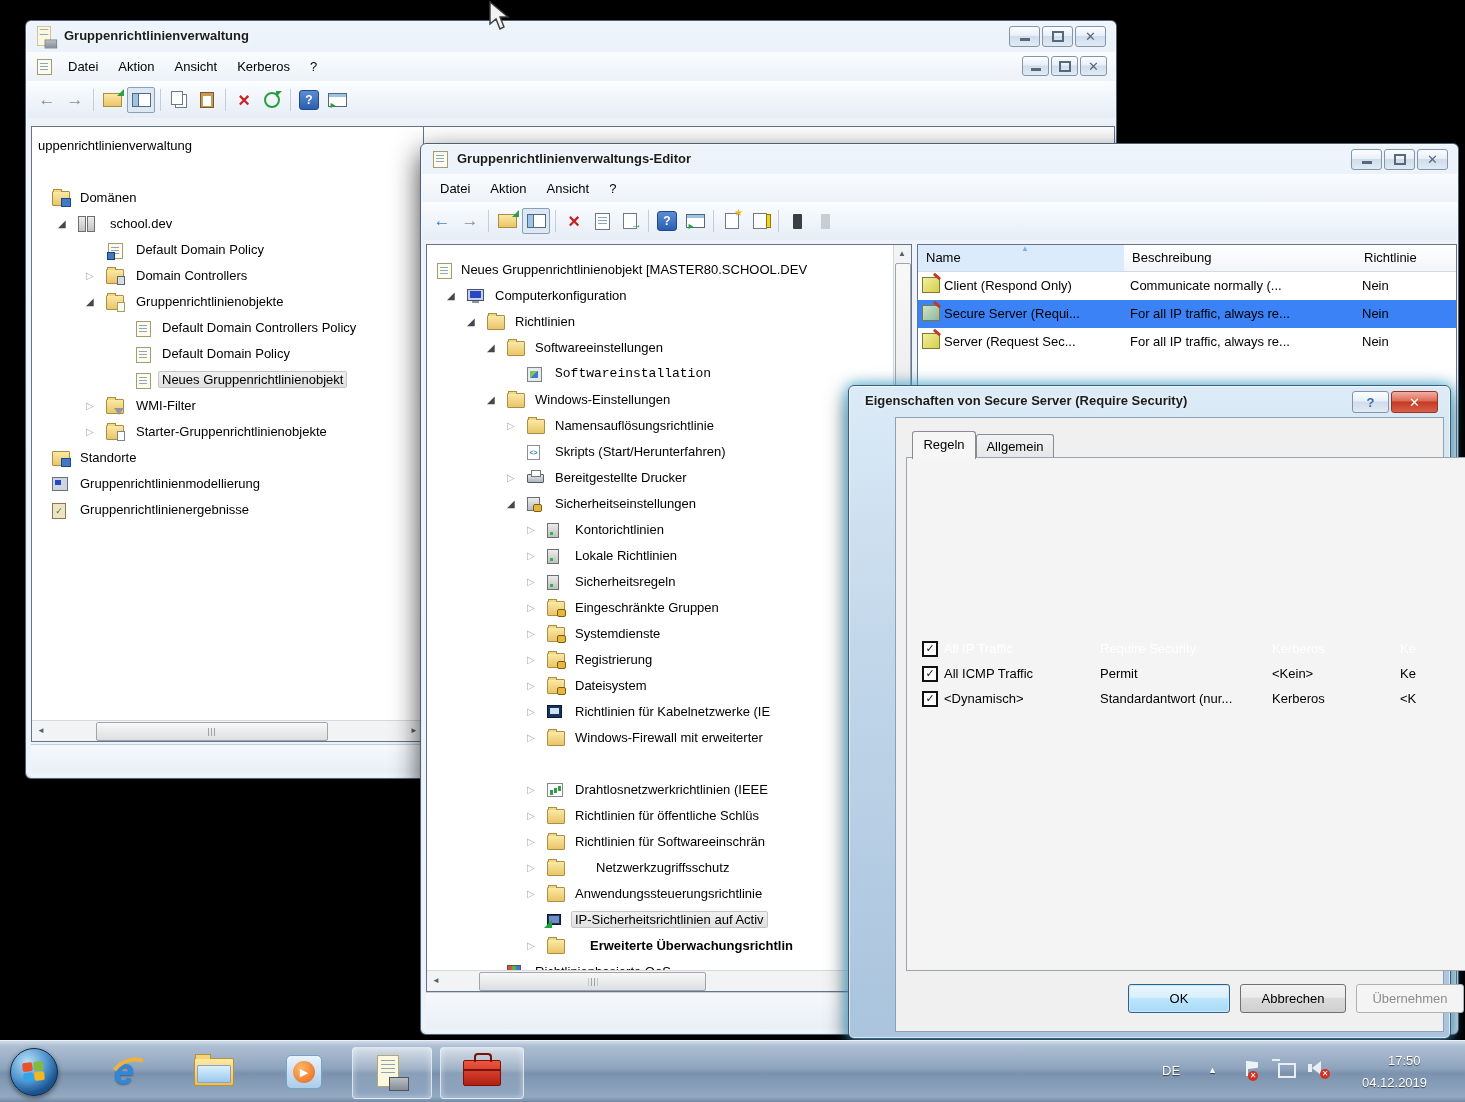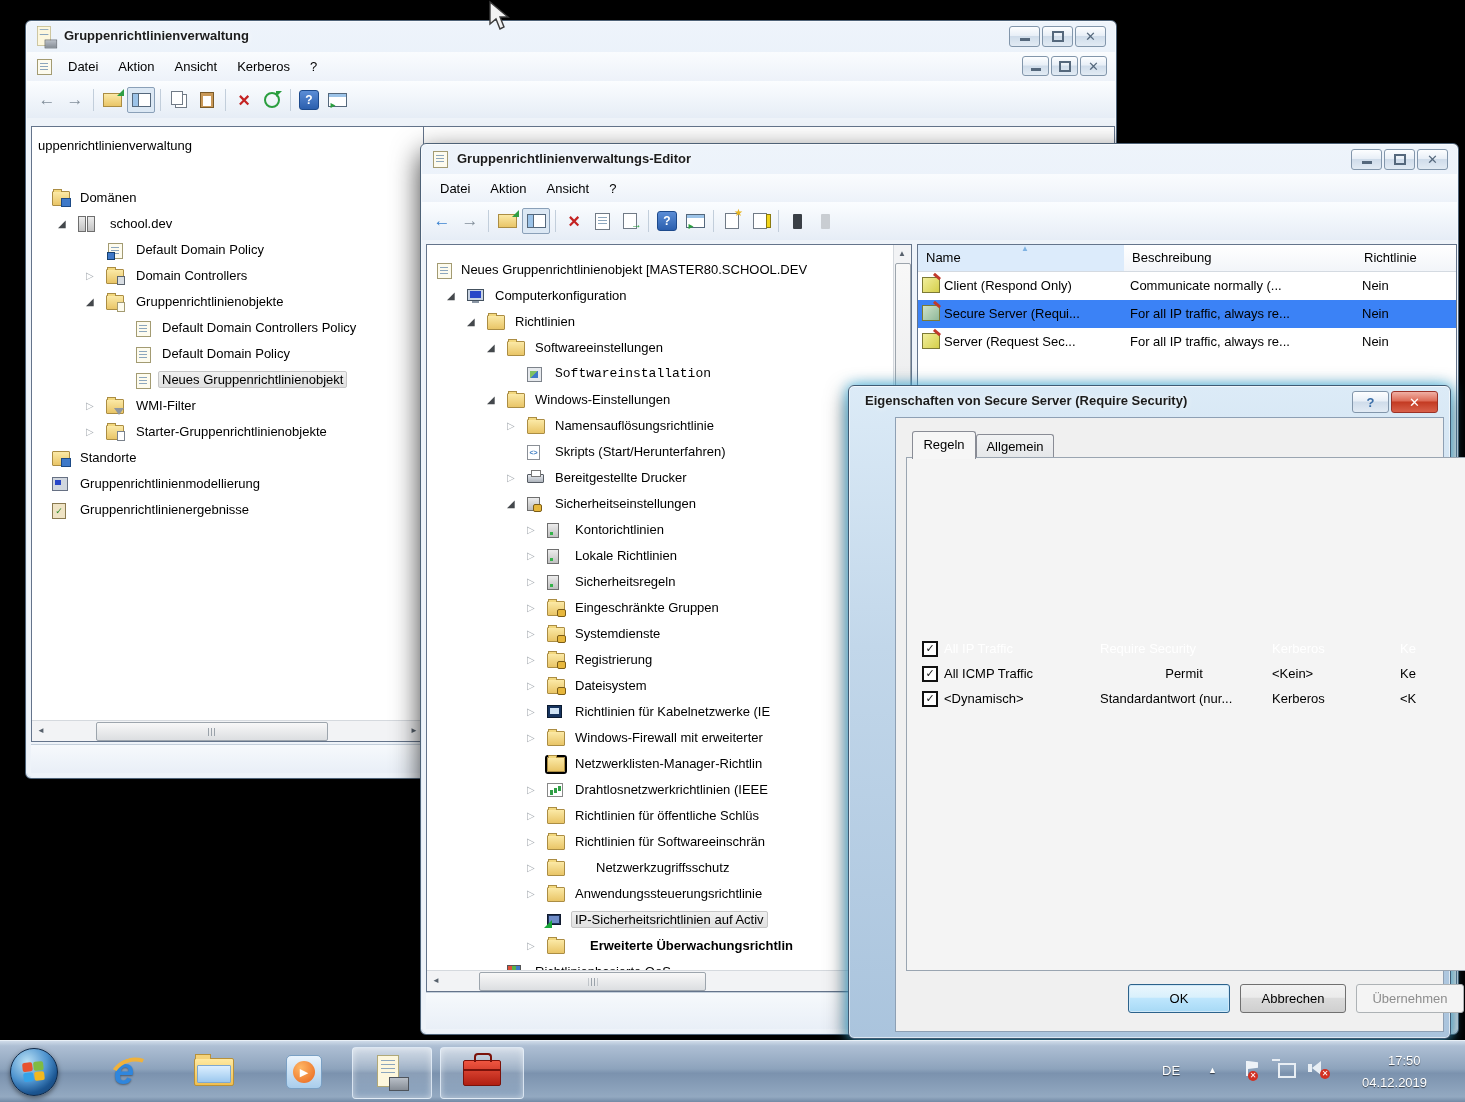--- a/index.html
+++ b/index.html
@@ -528,24 +528,20 @@
             <div class="trow" style="top: 456px;">
               <span class="expander exp-c" style="left: 100px;">▷</span>
               <span class="ti i-wired" style="left: 120px;"></span>
               <span class="tlabel" style="left: 148px;">Richtlinien für Kabelnetzwerke (IE</span>
             </div>
             <div class="trow" style="top: 482px;">
               <span class="expander exp-c" style="left: 100px;">▷</span>
               <span class="ti i-folder" style="left: 120px;"></span>
               <span class="tlabel" style="left: 148px;">Windows-Firewall mit erweiterter</span>
             </div>
-            <div class="trow" style="top: 508px;">
-              <span class="ti i-folderfocus" style="left: 120px;"></span>
-              <span class="tlabel" style="left: 148px;">Netzwerklisten-Manager-Richtlin</span>
-            </div>
             <div class="trow" style="top: 534px;">
               <span class="expander exp-c" style="left: 100px;">▷</span>
               <span class="ti i-chart" style="left: 120px;"></span>
               <span class="tlabel" style="left: 148px;">Drahtlosnetzwerkrichtlinien (IEEE</span>
             </div>
             <div class="trow" style="top: 560px;">
               <span class="expander exp-c" style="left: 100px;">▷</span>
               <span class="ti i-folder" style="left: 120px;"></span>
               <span class="tlabel" style="left: 148px;">Richtlinien für öffentliche Schlüs</span>
             </div>
@@ -659,21 +655,21 @@
               <div class="hl"></div>
               <span class="cbx">✓</span>
               <span class="cell" style="left: 26px; width: 150px;">All IP Traffic</span>
               <span class="cell" style="left: 182px; width: 168px;">Require Security</span>
               <span class="cell" style="left: 354px; width: 124px;">Kerberos</span>
               <span class="cell" style="left: 482px; width: 32px;">Ke</span>
             </div>
             <div class="dr" style="top: 51px;">
               <span class="cbx">✓</span>
               <span class="cell" style="left: 26px; width: 150px;">All ICMP Traffic</span>
-              <span class="cell" style="left: 182px; width: 168px; text-align: center;">Permit</span>
+              <span class="cell" style="left: 182px; width: 168px;">Permit</span>
               <span class="cell" style="left: 354px; width: 124px;">&lt;Kein&gt;</span>
               <span class="cell" style="left: 482px; width: 32px;">Ke</span>
             </div>
             <div class="dr" style="top: 76px;">
               <span class="cbx">✓</span>
               <span class="cell" style="left: 26px; width: 150px;">&lt;Dynamisch&gt;</span>
               <span class="cell" style="left: 182px; width: 168px;">Standardantwort (nur...</span>
               <span class="cell" style="left: 354px; width: 124px;">Kerberos</span>
               <span class="cell" style="left: 482px; width: 32px;">&lt;K</span>
             </div>

